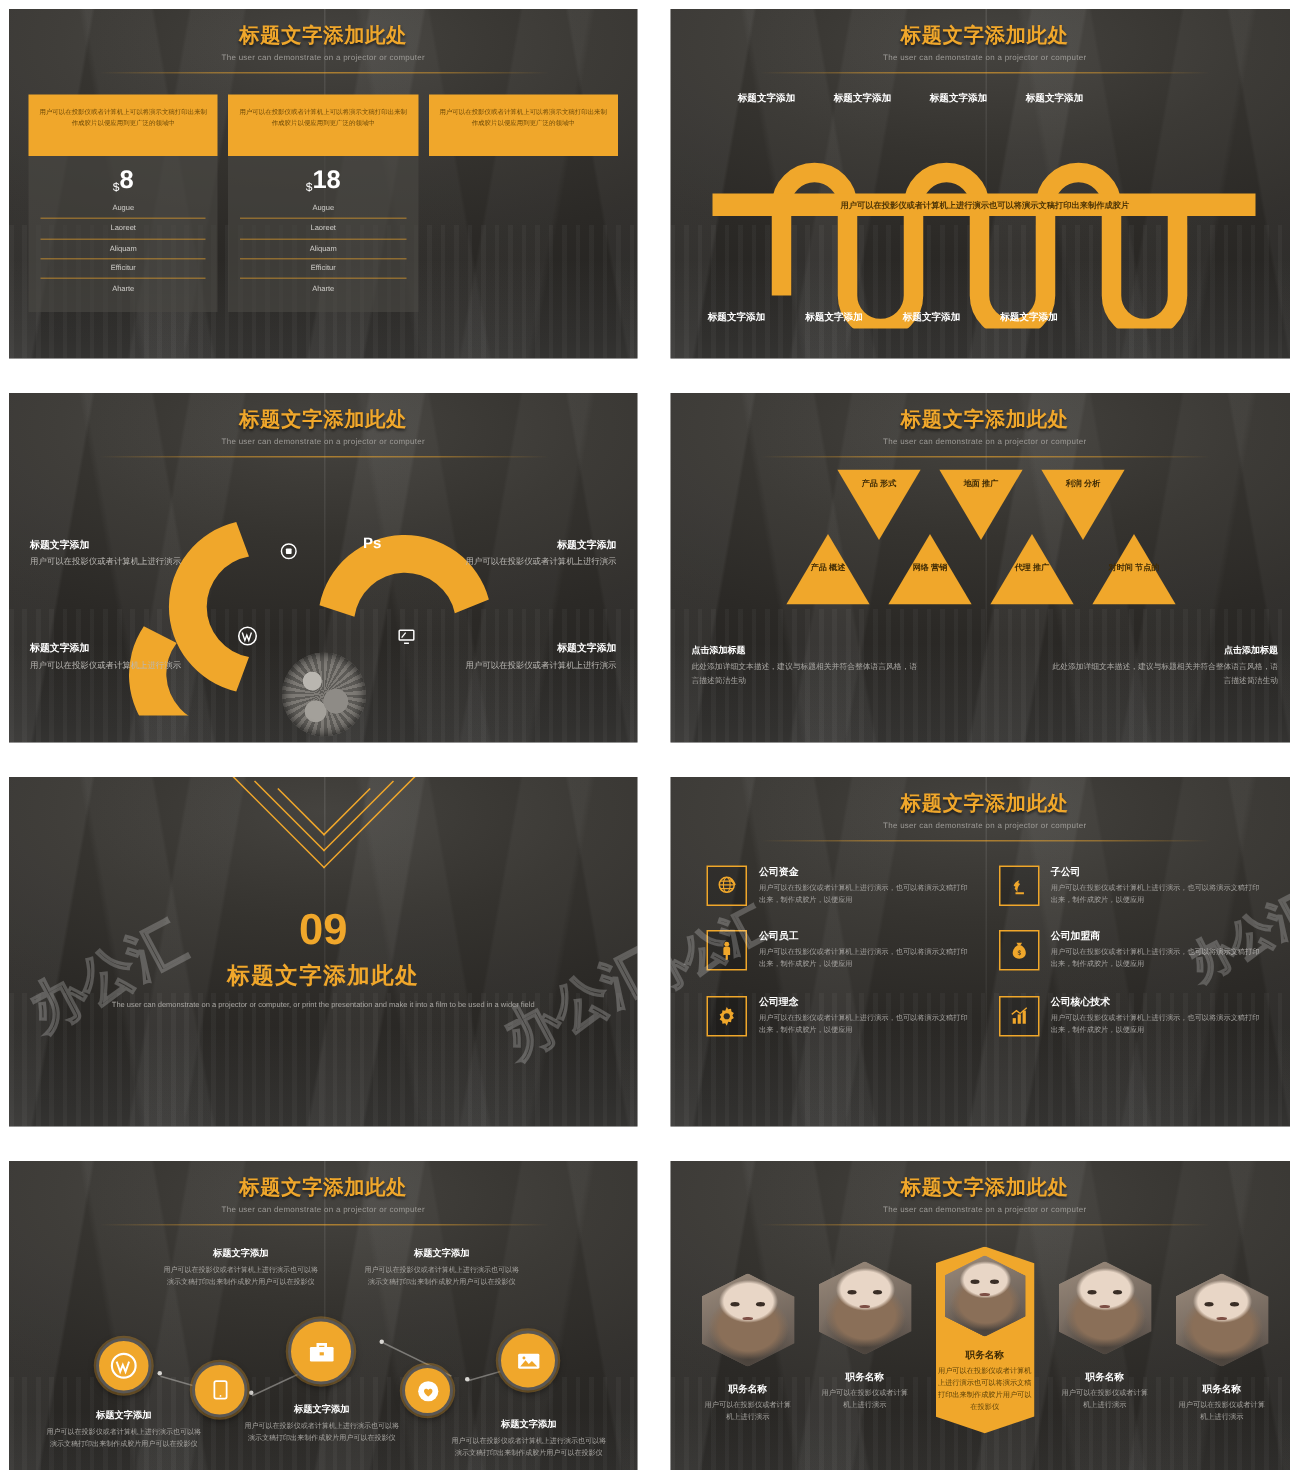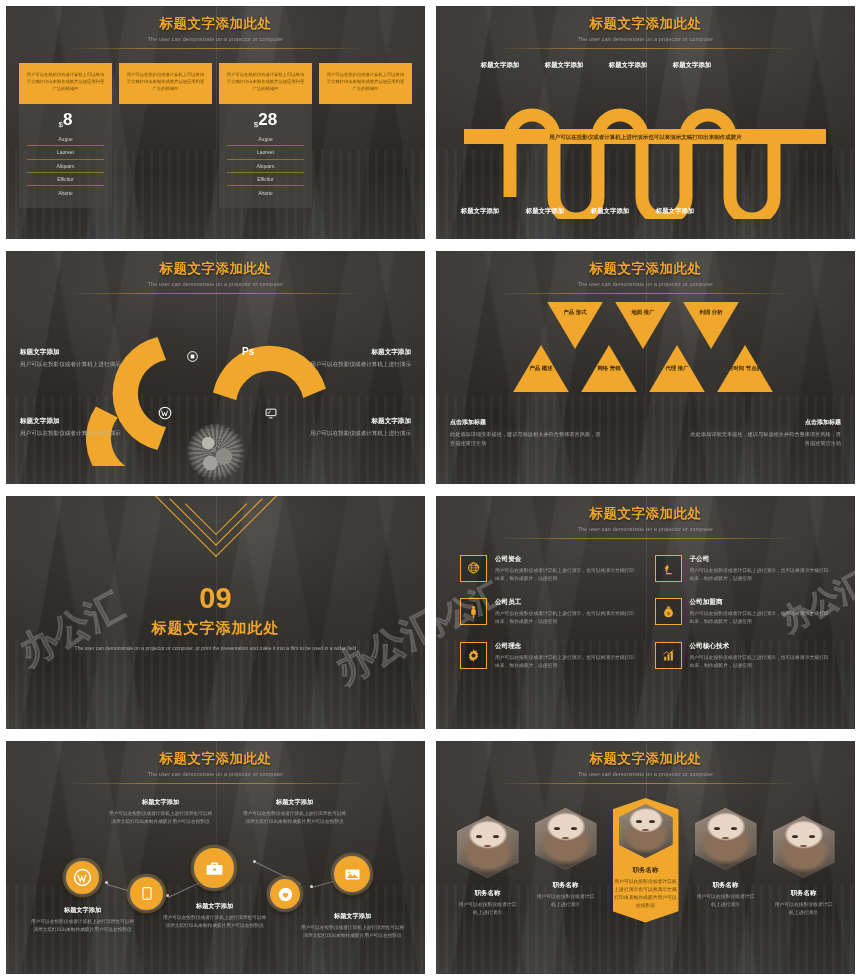--- a/index.html
+++ b/index.html
@@ -8,20 +8,21 @@
     background:#ffffff;
     font-family:"Liberation Sans","DejaVu Sans",sans-serif;
     overflow:hidden;
   }
   .grid {
     width:860px; height:980px;
     display:grid;
     grid-template-columns:430px 430px;
     grid-template-rows:245px 245px 245px 245px;
     background:#ffffff;
+    gap:11px;
   }
   .slide {
     position:relative;
     width:430px; height:245px;
     padding:6px 5px 6px 6px;
     background:#ffffff;
     overflow:hidden;
   }
   .canvas {
     position:relative;
@@ -238,35 +239,32 @@
               <li>Laoreet</li>
               <li>Aliquam</li>
               <li>Efficitur</li>
               <li>Aharte</li>
             </ul>
           </div>
         </div>
 
         <div class="pcard">
           <div class="top">用户可以在投影仪或者计算机上可以将演示文稿打印出来制作成胶片以便应用到更广泛的领域中</div>
-        </div>
-
-        <div class="pcard">
-          <div class="top">用户可以在投影仪或者计算机上可以将演示文稿打印出来制作成胶片以便应用到更广泛的领域中</div>
           <div class="body">
-            <div class="amount"><span class="cur">$</span><span>28</span></div>
+            <div class="amount"><span class="cur">$</span><span>18</span></div>
             <ul>
               <li>Augue</li>
               <li>Laoreet</li>
               <li>Aliquam</li>
               <li>Efficitur</li>
               <li>Aharte</li>
             </ul>
           </div>
         </div>
+
 
         <div class="pcard">
           <div class="top">用户可以在投影仪或者计算机上可以将演示文稿打印出来制作成胶片以便应用到更广泛的领域中</div>
         </div>
 
       </div>
     </div>
       </div>
   </div>
 

